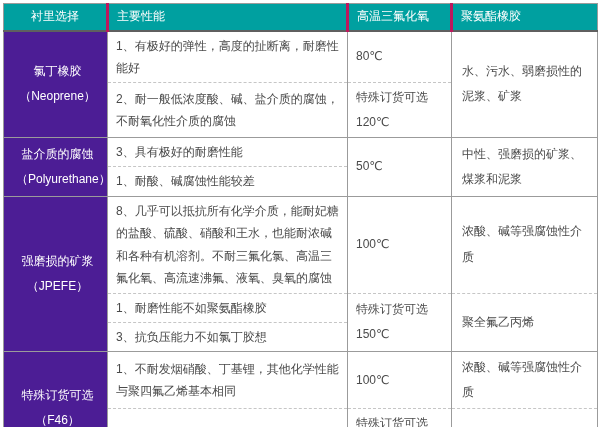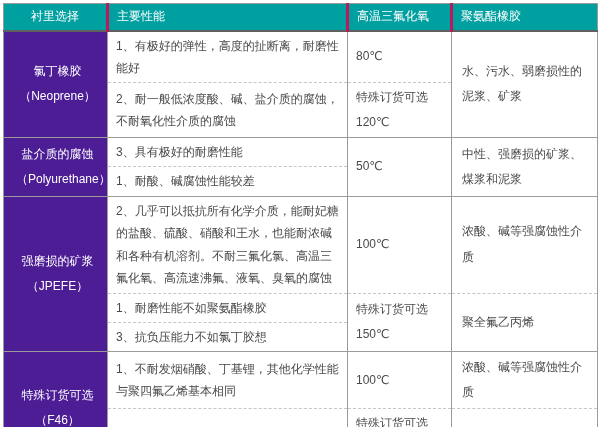--- a/index.html
+++ b/index.html
@@ -124,21 +124,21 @@
     </tr>
     <tr class="dash r4">
       <td class="perf">1、耐酸、碱腐蚀性能较差</td>
     </tr>
 
     <tr class="sec r5">
       <td class="mat" rowspan="3">
         <div>强磨损的矿浆</div>
         <div>（JPEFE）</div>
       </td>
-      <td class="perf">2、几乎可以抵抗所有化学介质，能耐妃糖的盐酸、硫酸、硝酸和王水，也能耐浓碱和各种有机溶剂。不耐三氟化氯、高温三氟化氧、高流速沸氟、液氧、臭氧的腐蚀</td>
+      <td class="perf">8、几乎可以抵抗所有化学介质，能耐妃糖的盐酸、硫酸、硝酸和王水，也能耐浓碱和各种有机溶剂。不耐三氟化氯、高温三氟化氧、高流速沸氟、液氧、臭氧的腐蚀</td>
       <td class="temp">100℃</td>
       <td class="scope">浓酸、碱等强腐蚀性介质</td>
     </tr>
     <tr class="dash r6">
       <td class="perf">1、耐磨性能不如聚氨酯橡胶</td>
       <td class="temp" rowspan="2">特殊订货可选
 150℃</td>
       <td class="scope" rowspan="2">聚全氟乙丙烯</td>
     </tr>
     <tr class="dash r7">

